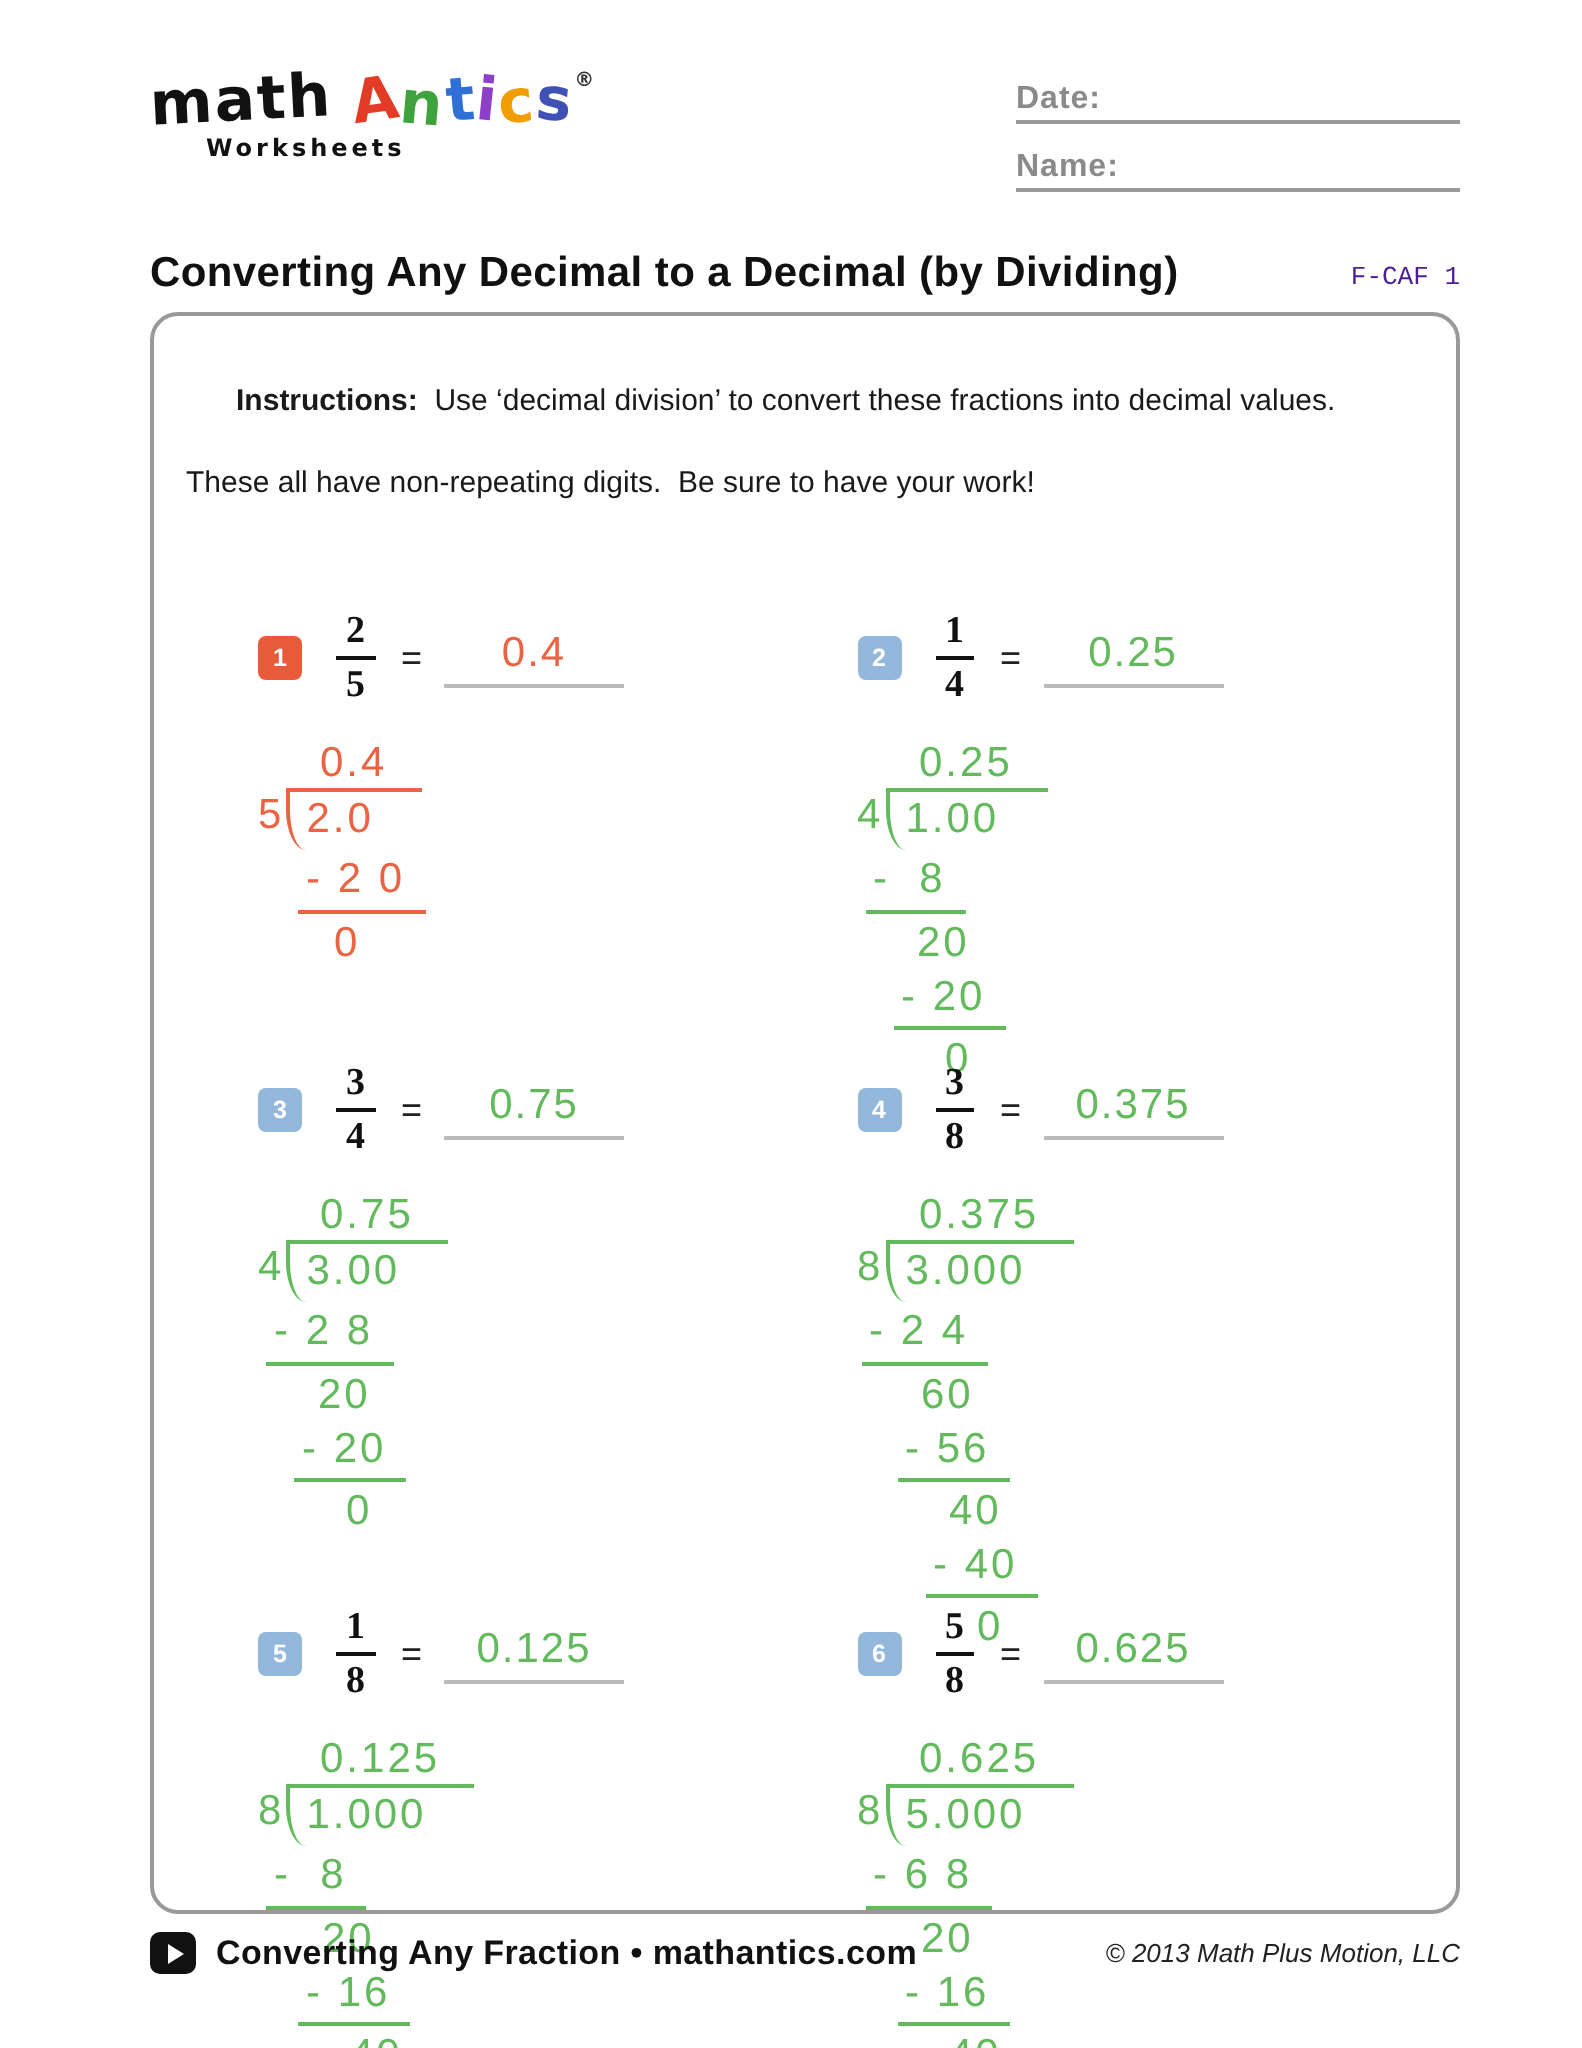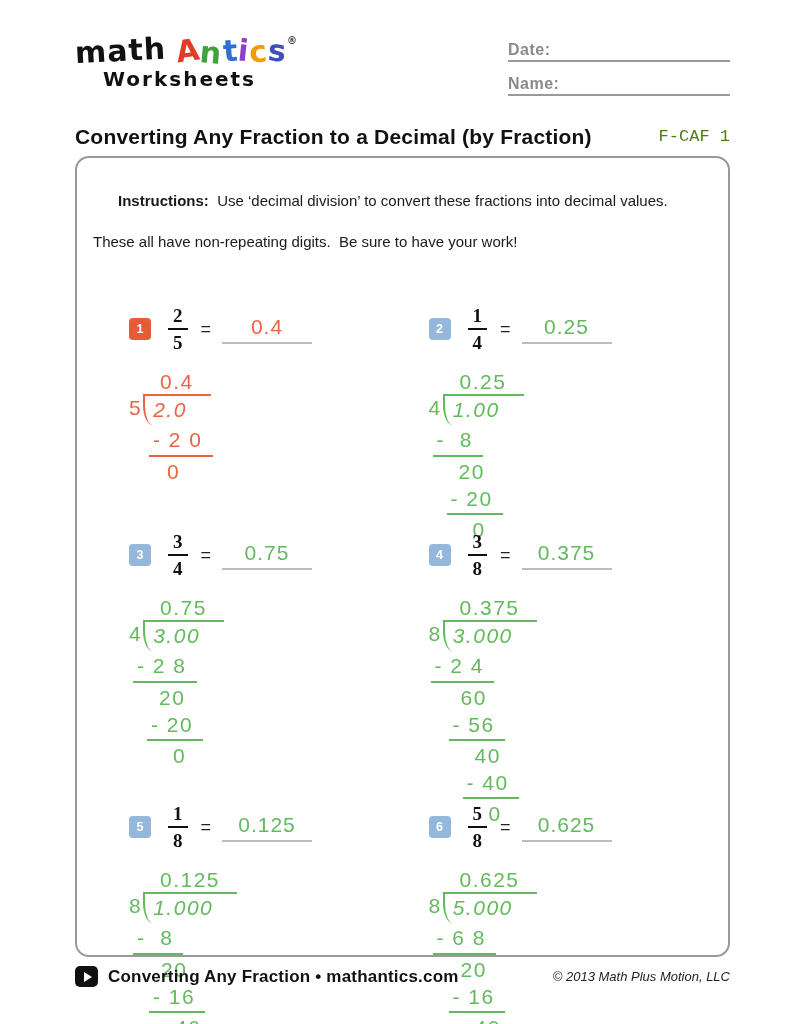--- a/index.html
+++ b/index.html
@@ -12,30 +12,30 @@
   .brand-math { display:inline-block; transform:rotate(-3deg); letter-spacing:1px; }
   .brand-antics { margin-left:10px; letter-spacing:1px; }
   .brand-antics .bl { display:inline-block; }
   .brand-antics .bl:nth-child(1){ color:#e23b26; transform:rotate(-8deg); }
   .brand-antics .bl:nth-child(2){ color:#3fa23c; transform:rotate(5deg) translateY(2px); }
   .brand-antics .bl:nth-child(3){ color:#2f6fd6; transform:rotate(-5deg); }
   .brand-antics .bl:nth-child(4){ color:#8d3fc9; transform:rotate(6deg); }
   .brand-antics .bl:nth-child(5){ color:#f09d00; transform:rotate(-5deg) translateY(1px); }
   .brand-antics .bl:nth-child(6){ color:#3f51b5; transform:rotate(5deg); }
   .reg { font-size:10px; vertical-align:top; color:#333; font-weight:bold; }
-  .logo-sub { font-family:"DejaVu Sans",sans-serif; font-weight:bold; font-size:20px; letter-spacing:2px; margin:1px 0 0 28px; }
+  .logo-sub { font-family:"DejaVu Sans",sans-serif; font-weight:bold; font-size:12px; letter-spacing:2px; margin:1px 0 0 28px; }
 
   .fields { width:222px; padding-top:5px; }
   .field { border-bottom:2px solid #9a9a9a; margin-bottom:13px; padding-bottom:1px; }
   .field-label { color:#8a8a8a; font-weight:bold; font-size:16px; letter-spacing:.5px; }
 
   
   .title-row { display:flex; justify-content:space-between; align-items:flex-end; margin-top:16px; }
   .title { font-size:21px; font-weight:bold; letter-spacing:.2px; }
-  .doc-code { font-family:"Liberation Mono","DejaVu Sans Mono",monospace; color:#4d7c0f; font-size:17px; white-space:pre; padding-bottom:3px; }
+  .doc-code { font-family:"Liberation Mono","DejaVu Sans Mono",monospace; color:#4c1d95; font-size:13px; white-space:pre; padding-bottom:3px; }
 
   
   .box { margin-top:7px; border:2px solid #999; border-radius:14px; height:801px; padding:12px 16px; }
   .instr { font-size:15px; line-height:1.38; white-space:pre-wrap; color:#1a1a1a; }
   .instr-label { font-weight:bold;text-align:center; }
 
   .grid { display:grid; grid-template-columns:1fr 1fr; grid-template-rows:226px 272px auto; margin-top:12px; }
   .cell { padding-left:36px; }
   .cell.r { padding-left:26px; }
 
@@ -53,21 +53,21 @@
          padding:0 8px 3px; font-size:21px; letter-spacing:1px; }
 
   
   .work { margin-top:18px; font-size:21px; letter-spacing:1.5px; line-height:1.15; }
   .c-orange { color:#ea6342; }
   .c-green { color:#63ba5d; }
   .q { margin-left:24px; padding-left:7px; }
   .drow { display:flex; align-items:stretch; }
   .dsor { padding:2px 1px 0 0; }
   .dend { border-top:2.4px solid currentColor; border-left:2.4px solid currentColor;
-          border-bottom-left-radius:10px 20px; padding:2px 24px 3px 8px;font-style:italic; }
+          border-bottom-left-radius:10px 20px; padding:2px 24px 3px 8px; }
   .step { display:table; white-space:pre; margin-top:3px; }
   .step.u { border-bottom:2.4px solid currentColor; padding:0 10px 2px 4px; }
 
   
   .footer { display:flex; justify-content:space-between; align-items:center; margin-top:9px; }
   .fleft { display:flex; align-items:flex-end; gap:10px; font-weight:bold; font-size:17px; letter-spacing:.2px; }
   .play { width:23px; height:21px; background:#111; border-radius:5px; display:flex; align-items:center; justify-content:center; }
   .play::after { content:""; border-left:8px solid #fff; border-top:5px solid transparent; border-bottom:5px solid transparent; margin-left:2px; }
   .copy { font-style:italic; font-size:13px; color:#222; }
 </style>
@@ -87,21 +87,21 @@
       <div class="field">
         <span class="field-label">Date:</span>
       </div>
       <div class="field">
         <span class="field-label">Name:</span>
       </div>
     </div>
   </div>
 
   <div class="title-row">
-    <div class="title">Converting Any Fraction to a Decimal (by Fraction)</div>
+    <div class="title">Converting Any Decimal to a Decimal (by Dividing)</div>
     <div class="doc-code">F-CAF 1</div>
   </div>
 
   <div class="box">
     <div class="instr">
       <span class="instr-label">Instructions:</span><span>  Use ‘decimal division’ to convert these fractions into decimal values.</span>
       <div>These all have non-repeating digits.  Be sure to have your work!</div>
     </div>
 
     <div class="grid">

